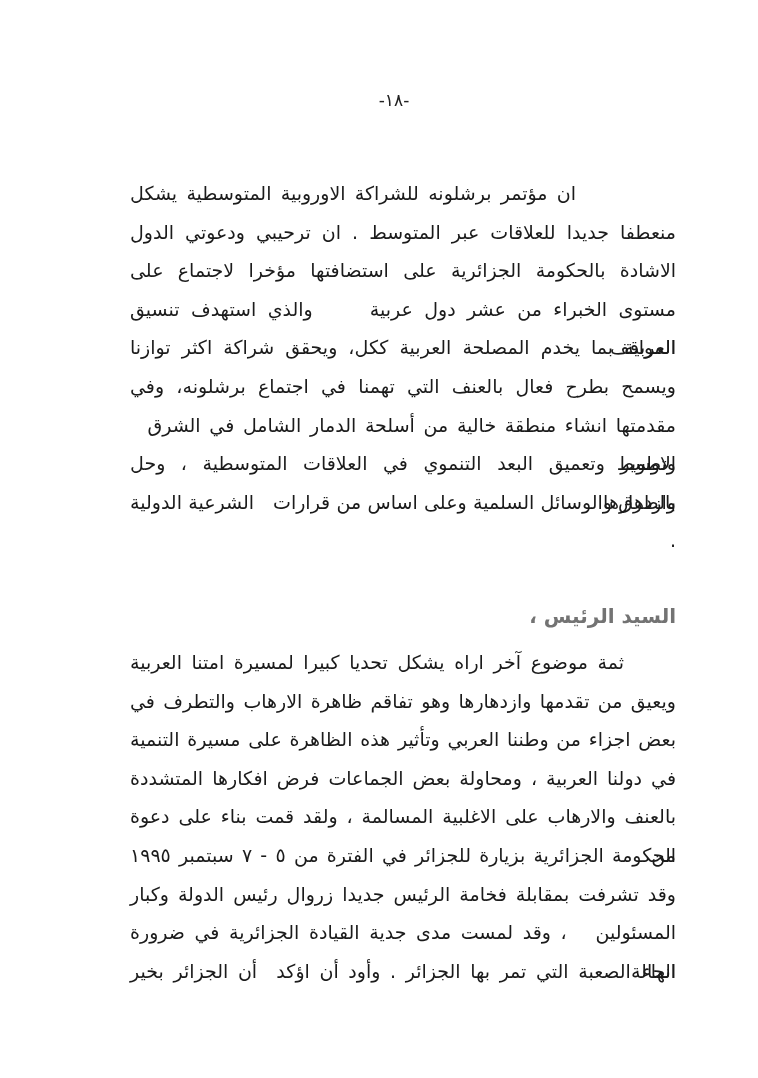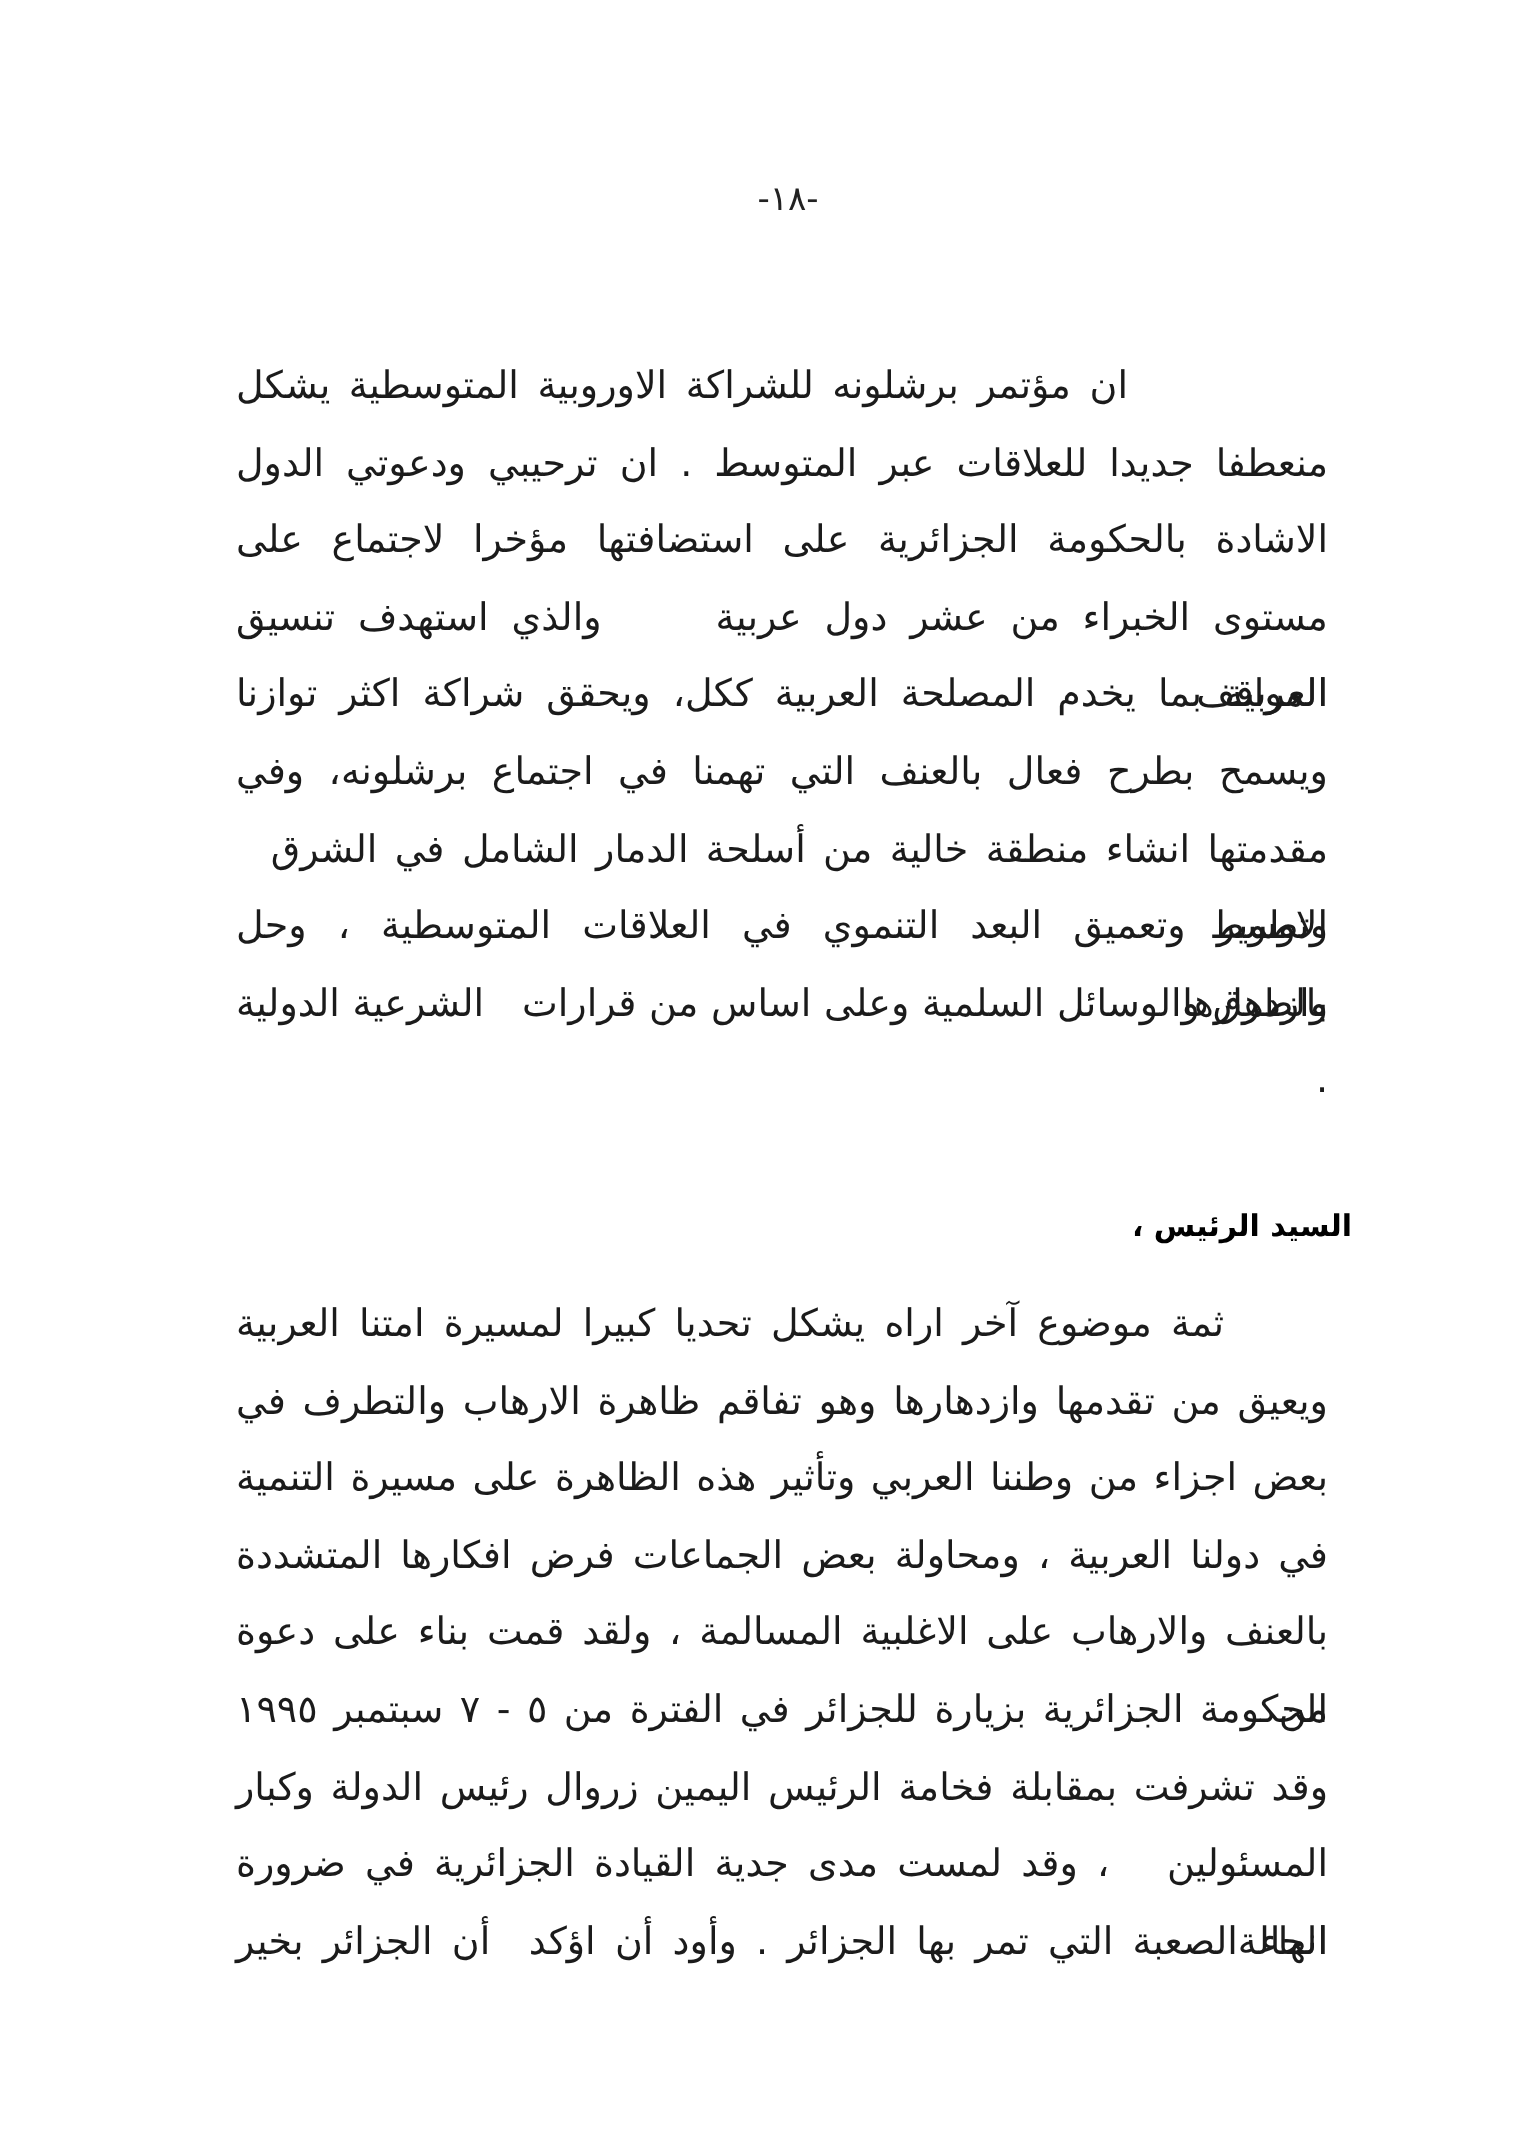--- a/index.html
+++ b/index.html
@@ -34,21 +34,21 @@
   .content {
     position: absolute;
     top: 0;
     right: 110px;
     width: 546px;
     direction: rtl;
     unicode-bidi: embed;
   }
   .para {
     position: absolute;
-    right: 12px;
+    right: 0;
     width: 546px;
   }
   .para-1 { top: 174px; }
   .para-2 { top: 643px; }
   .line {
     box-sizing: border-box;
     width: 100%;
     height: 38.6px;
     line-height: 38.6px;
     font-size: 19px;
@@ -56,23 +56,23 @@
     text-align: justify;
     text-align-last: justify;
     overflow: visible;
   }
   .indent-lg { padding-right: 100px; }  
   .indent-sm { padding-right: 52px; }   
   .salutation {
     position: absolute;
     top: 604px;
     right: 0;
-    font-size: 15px;
+    font-size: 20px;
     font-weight: 700;
-    color: #000000;
+    color: #737373;
     direction: rtl;
   }
 </style>
 </head>
 <body>
 
 <div class="sheet">
 
   <div class="page-number">-١٨-</div>
 
@@ -92,19 +92,19 @@
 
     <div class="salutation">السيد الرئيس ،</div>
 
     <div class="para para-2">
       <div class="line indent-sm">ثمة موضوع آخر اراه يشكل تحديا كبيرا لمسيرة امتنا العربية</div>
       <div class="line">ويعيق من تقدمها وازدهارها وهو تفاقم ظاهرة الارهاب والتطرف في</div>
       <div class="line">بعض اجزاء من وطننا العربي وتأثير هذه الظاهرة على مسيرة التنمية</div>
       <div class="line">في دولنا العربية ، ومحاولة بعض الجماعات فرض افكارها المتشددة</div>
       <div class="line">بالعنف والارهاب على الاغلبية المسالمة ، ولقد قمت بناء على دعوة من</div>
       <div class="line">الحكومة الجزائرية بزيارة للجزائر في الفترة من ٥ - ٧ سبتمبر ١٩٩٥</div>
-      <div class="line">وقد تشرفت بمقابلة فخامة الرئيس اليمين زروال رئيس الدولة وكبار</div>
+      <div class="line">وقد تشرفت بمقابلة فخامة الرئيس جديدا زروال رئيس الدولة وكبار</div>
       <div class="line">المسئولين&nbsp;&nbsp; ، وقد لمست مدى جدية القيادة الجزائرية في ضرورة انهاء</div>
       <div class="line">الحالةالصعبة التي تمر بها الجزائر . وأود أن اؤكد&nbsp; أن الجزائر بخير</div>
     </div>
 
   </div>
 </div>
 
 </body></html>

